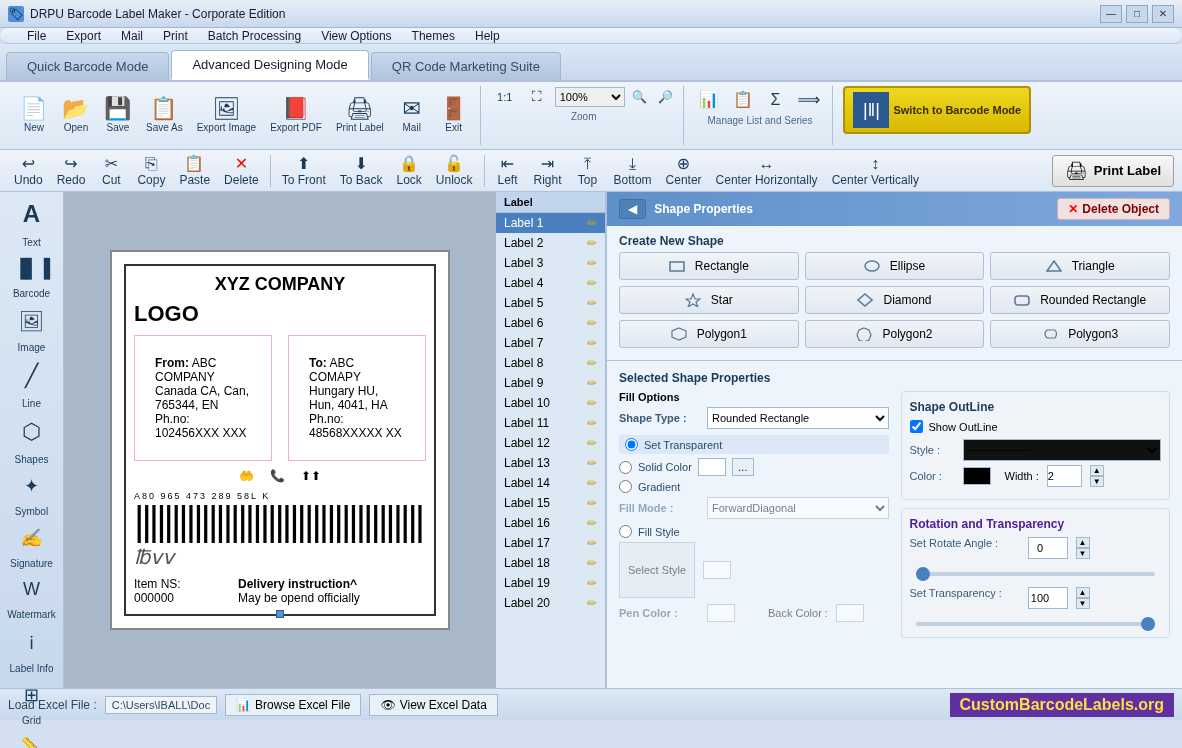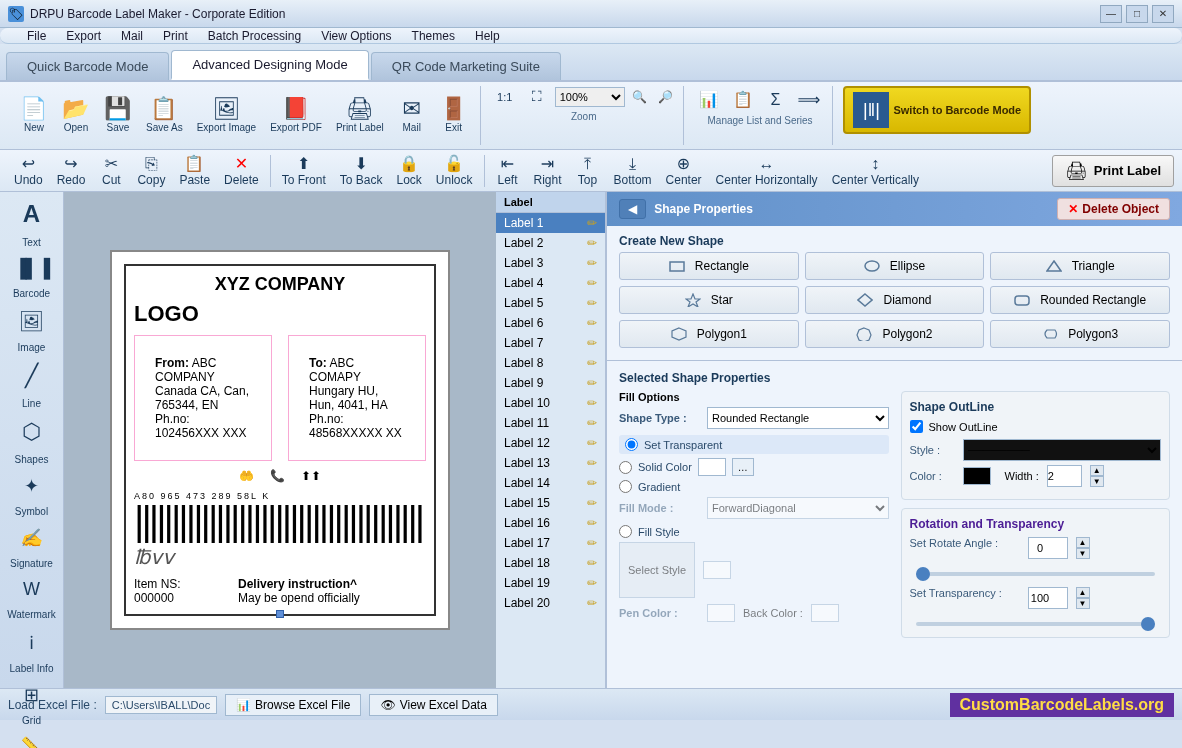--- a/index.html
+++ b/index.html
@@ -642,21 +642,21 @@
           </div>
 
           <div class="field-row disabled-field">
             <button style="background:#e0e8f0;border:1px solid #a0b8d0;padding:21px 8px;font-size:11px;cursor:pointer;">Select Style</button>
             <div class="color-box"></div>
           </div>
 
           <div class="field-row disabled-field">
             <span class="field-label">Pen Color :</span>
             <div class="color-box"></div>
-            <span style="margin-left:0;font-size:11px;">Back Color :</span>
+            <span style="margin-left:25px;font-size:11px;">Back Color :</span>
             <div class="color-box"></div>
           </div>
         </div>
 
         <div class="col">
           <div class="outline-section">
             <div class="outline-title">Shape OutLine</div>
             <div class="checkbox-row">
               <input type="checkbox" checked="" id="cb_outline" style="">
               <label for="cb_outline">Show OutLine</label>

